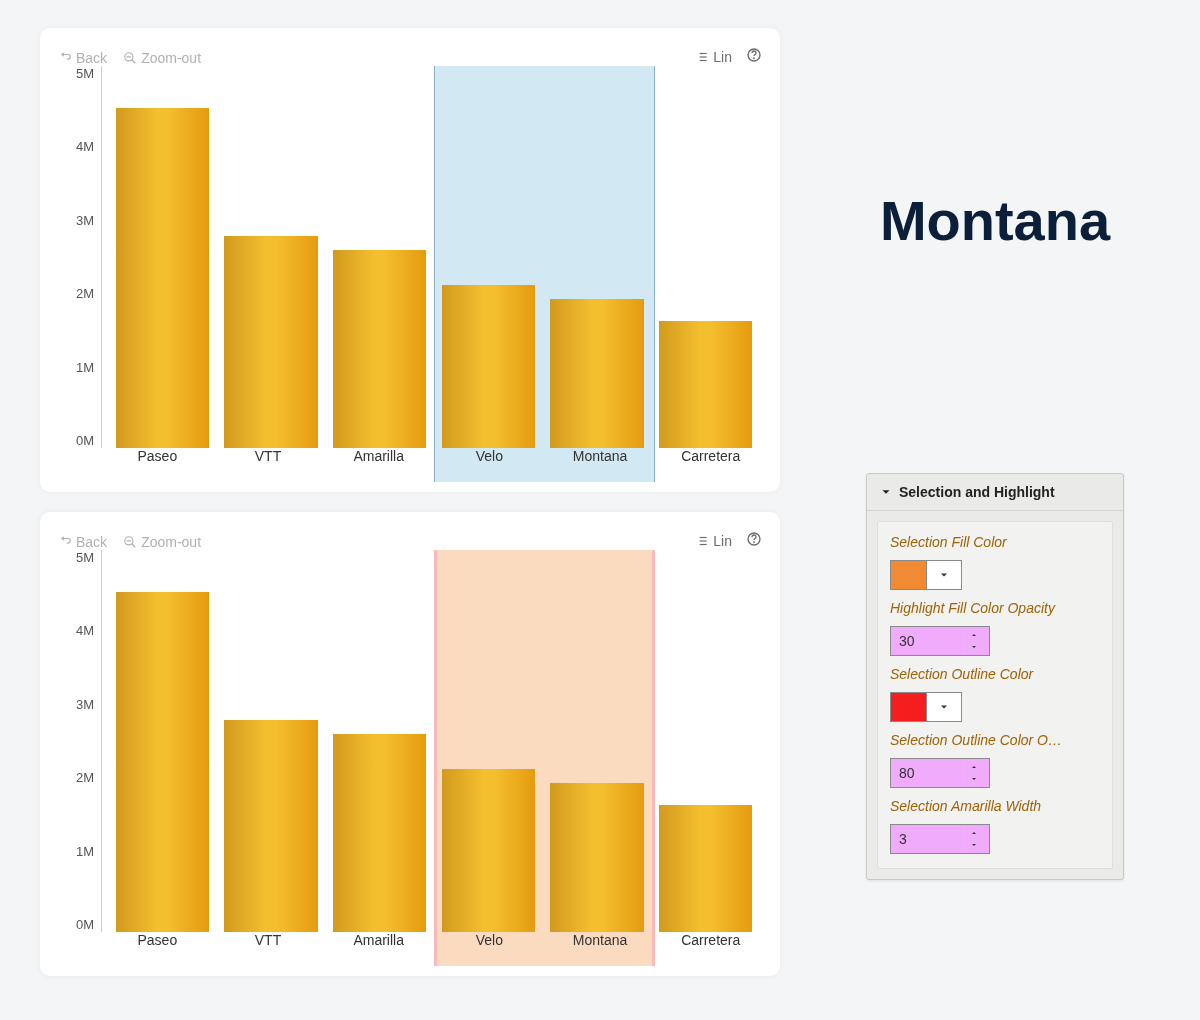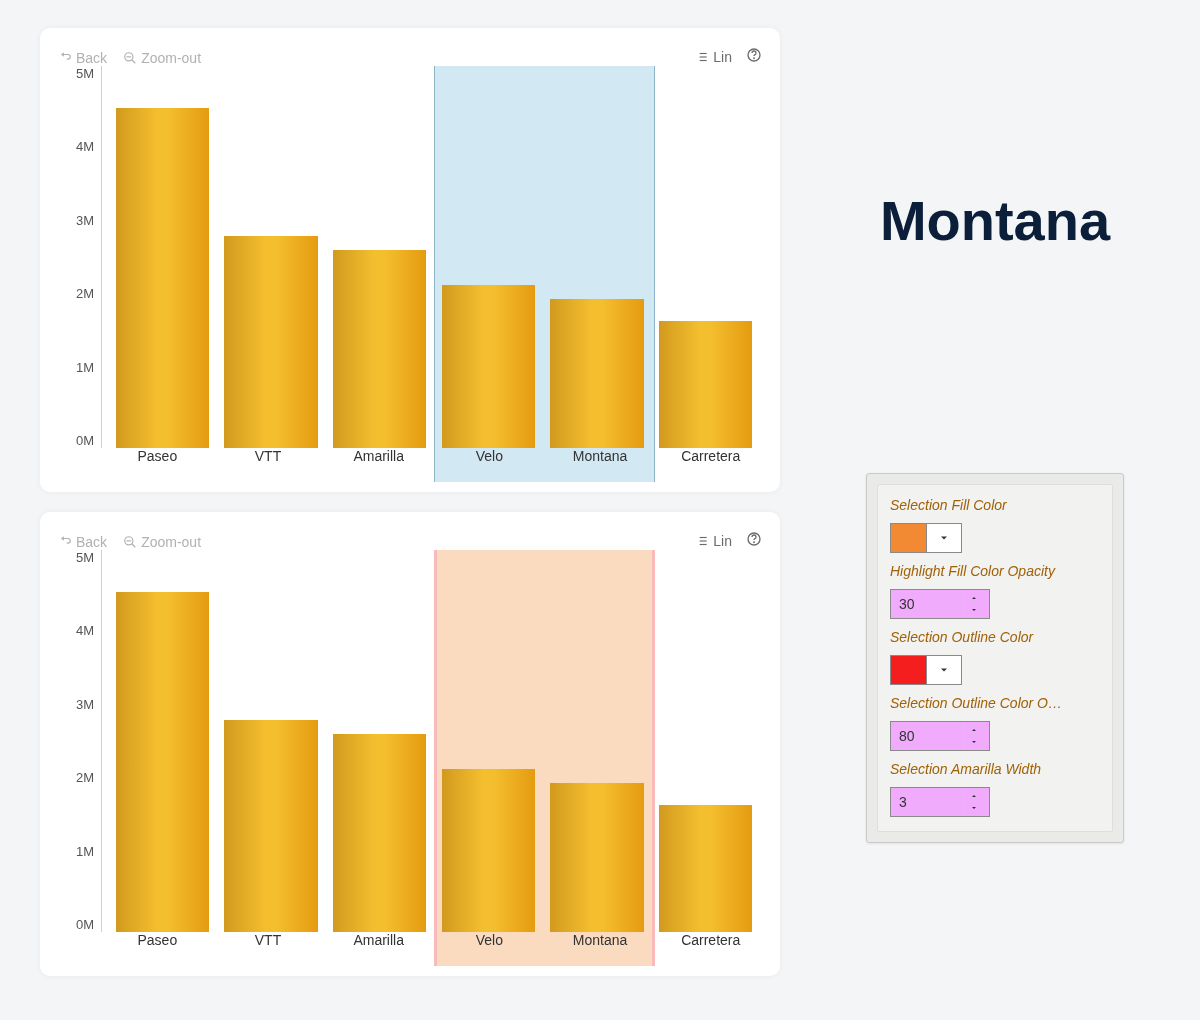--- a/index.html
+++ b/index.html
@@ -389,20 +389,26 @@
         </div>
       </div>
     </div>
 
   </div>
 
   <div class="right-col">
     <div class="big-title">Montana</div>
 
     <div class="prop-panel">
+      <div class="prop-header">
+        <svg width="14" height="14" viewBox="0 0 24 24" fill="currentColor">
+            <path d="M6 9l6 6 6-6z"></path>
+          </svg>
+        <span>Selection and Highlight</span>
+      </div>
       <div class="prop-body">
 
         <div class="prop-label truncate">Selection Fill Color</div>
         <div class="color-picker">
           <div class="color-swatch" style="background:#f18a32"></div>
           <div class="color-caret">
               <svg width="12" height="12" viewBox="0 0 24 24" fill="currentColor">
                 <path d="M6 9l6 6 6-6z"></path>
               </svg>
             </div>

